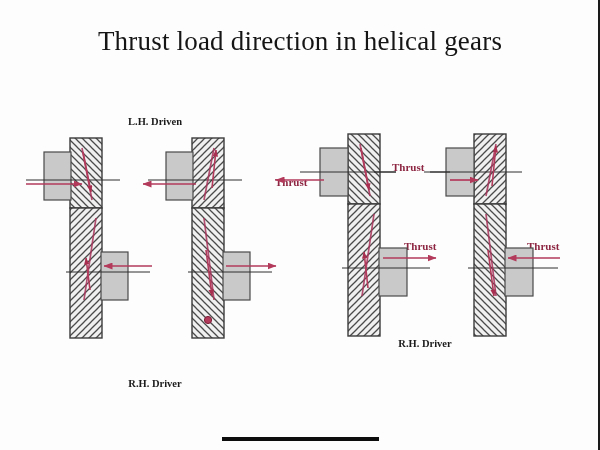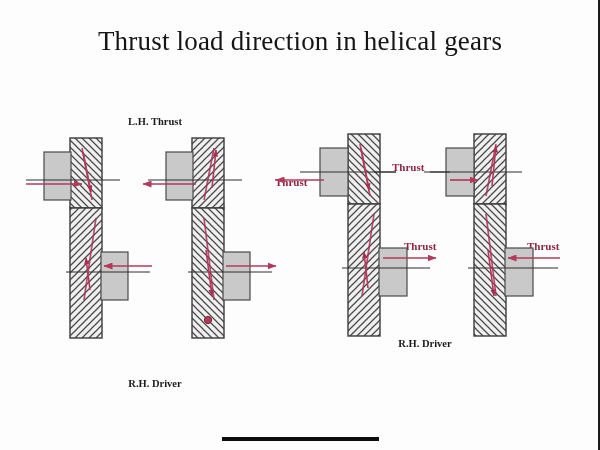--- a/index.html
+++ b/index.html
@@ -66,21 +66,21 @@
     background: #0d0d0d;
   }
 </style>
 </head>
 <body>
 
 <div id="slide">
 
   <div id="title">Thrust load direction in helical gears</div>
 
-  <div class="grp-label" style="left:85px; top:116px; width:140px;">L.H. Thrust</div>
+  <div class="grp-label" style="left:85px; top:116px; width:140px;">L.H. Driven</div>
   <div class="grp-label" style="left:85px; top:338px; width:140px;margin-top:40px;">R.H. Driver</div>
   <div class="grp-label" style="left:355px; top:338px; width:140px;">R.H. Driver</div>
 
   <div class="thrust-label" style="left:275px; top:176px;">Thrust</div>
   <div class="thrust-label" style="left:392px; top:161px;">Thrust</div>
   <div class="thrust-label" style="left:404px; top:240px;">Thrust</div>
   <div class="thrust-label" style="left:527px; top:240px;">Thrust</div>
 
   <svg id="svgroot" width="600" height="450" viewBox="0 0 600 450">
     <defs>

